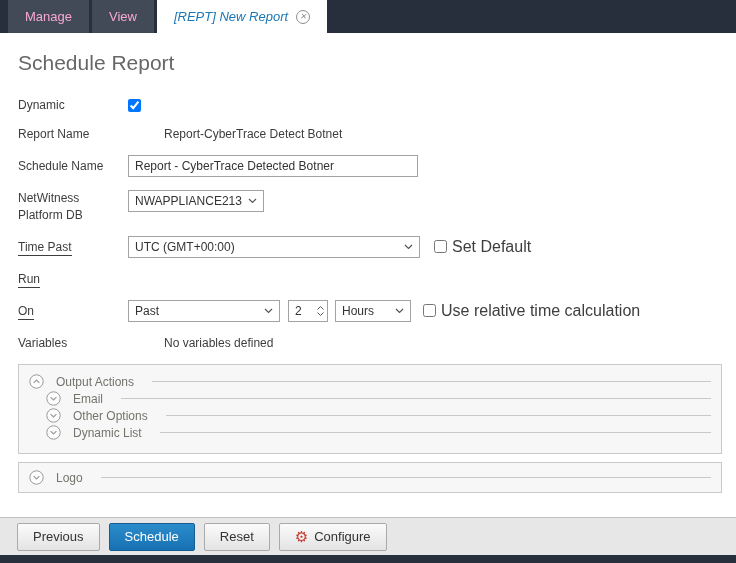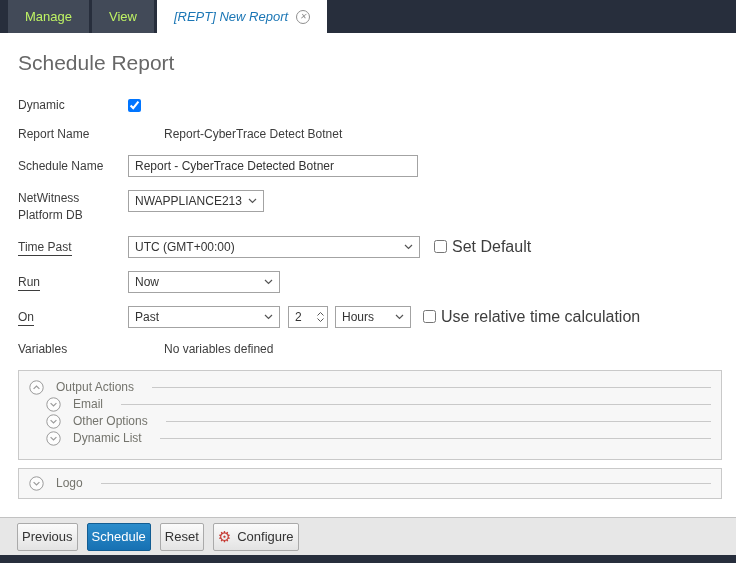--- a/index.html
+++ b/index.html
@@ -1,21 +1,21 @@
 <!DOCTYPE html>
 <html><head>
 <meta charset="utf-8">
 <style>
   * { box-sizing: border-box; }
   body { margin:0; font-family:"Liberation Sans", sans-serif; background:#fff; }
   .app { width:736px; height:563px; display:flex; flex-direction:column; overflow:hidden; background:#fff; }
 
   
   .tabbar { height:33px; background:#272e3c; display:flex; align-items:stretch; padding-left:8px; flex-shrink:0; }
-  .tab { display:flex; align-items:center; padding:0 17px; margin-right:3px; background:#424a58; color:#bef264; font-size:13px; cursor:pointer; white-space:nowrap; }
+  .tab { display:flex; align-items:center; padding:0 17px; margin-right:3px; background:#424a58; color:#f9a8d4; font-size:13px; cursor:pointer; white-space:nowrap; }
   .tab.active { background:#ffffff; color:#1b76b5; gap:8px;font-style:italic; }
   .close-ic { width:14px; height:14px; border:1px solid #8f8f8f; border-radius:50%; color:#8f8f8f; font-size:8px; line-height:1; display:flex; align-items:center; justify-content:center; cursor:pointer; }
 
   
   .main { flex:1; padding:10px 14px 0 18px; overflow:hidden; }
   .page-title { font-size:21px; font-weight:400; color:#676767; margin:8px 0 22px; }
 
   .row { display:flex; align-items:center; margin-bottom:13px; font-size:12px; color:#3d3d3d; }
   .row.top { align-items:flex-start; }
   .lbl { width:110px; flex-shrink:0; font-size:12px; color:#3d3d3d; line-height:1.35; }
@@ -40,21 +40,21 @@
   .panel { border:1px solid #c9c9c9; background:#f7f7f7; padding:9px 10px 13px; margin-top:6px; }
   .panel.logo { margin-top:8px; padding:7px 10px; }
   .sec-header { display:flex; align-items:center; gap:12px; font-size:12px; color:#74746d; cursor:pointer;justify-content:flex-end; }
   .sec-line { flex:1; border-top:1px solid #c9c9c9; margin-left:6px; }
   .sec-children { padding-left:17px; }
   .sec-children .sec-header { margin-top:2px; }
   .sec-ic { display:flex; flex-shrink:0; }
 
   
   .footer { height:38px; background:#e7e7e7; border-top:1px solid #c2c2c2; display:flex; align-items:center; gap:9px; padding:0 17px; flex-shrink:0; }
-  .btn { height:28px; padding:0 4px; font-size:13px; color:#333; background:linear-gradient(#fbfbfb,#e3e3e3); border:1px solid #aaaaaa; border-radius:2px; cursor:pointer; font-family:inherit; display:inline-flex; align-items:center; gap:6px; }
+  .btn { height:28px; padding:0 15px; font-size:13px; color:#333; background:linear-gradient(#fbfbfb,#e3e3e3); border:1px solid #aaaaaa; border-radius:2px; cursor:pointer; font-family:inherit; display:inline-flex; align-items:center; gap:6px; }
   .btn.primary { background:linear-gradient(#2b8ccb,#1771b3); border-color:#135d92; color:#fff; }
   .gear { font-size:15px; line-height:1; color:#c63b34; }
 
   .bottom-strip { height:8px; background:#272e3c; flex-shrink:0; }
 </style>
 </head>
 <body>
 
 <div class="app">
 
@@ -115,28 +115,20 @@
         </span>
       </div>
       <span class="cb-group" style="margin-left:14px">
         <input type="checkbox" class="cb" style="">
         <span class="cb-label">Set Default</span>
       </span>
     </div>
 
     <div class="row">
       <span class="lbl"><span class="u">Run</span></span>
-      <div class="select" style="width:152px">
-        <span class="sel-text">Now</span>
-        <span class="sel-arrow">
-          <svg width="9" height="6" viewBox="0 0 9 6">
-              <polyline points="1,1 4.5,4.5 8,1" fill="none" stroke="#555" stroke-width="1.2"></polyline>
-            </svg>
-        </span>
-      </div>
     </div>
 
     <div class="row">
       <span class="lbl"><span class="u">On</span></span>
       <div class="select" style="width:152px">
         <span class="sel-text">Past</span>
         <span class="sel-arrow">
           <svg width="9" height="6" viewBox="0 0 9 6">
               <polyline points="1,1 4.5,4.5 8,1" fill="none" stroke="#555" stroke-width="1.2"></polyline>
             </svg>

